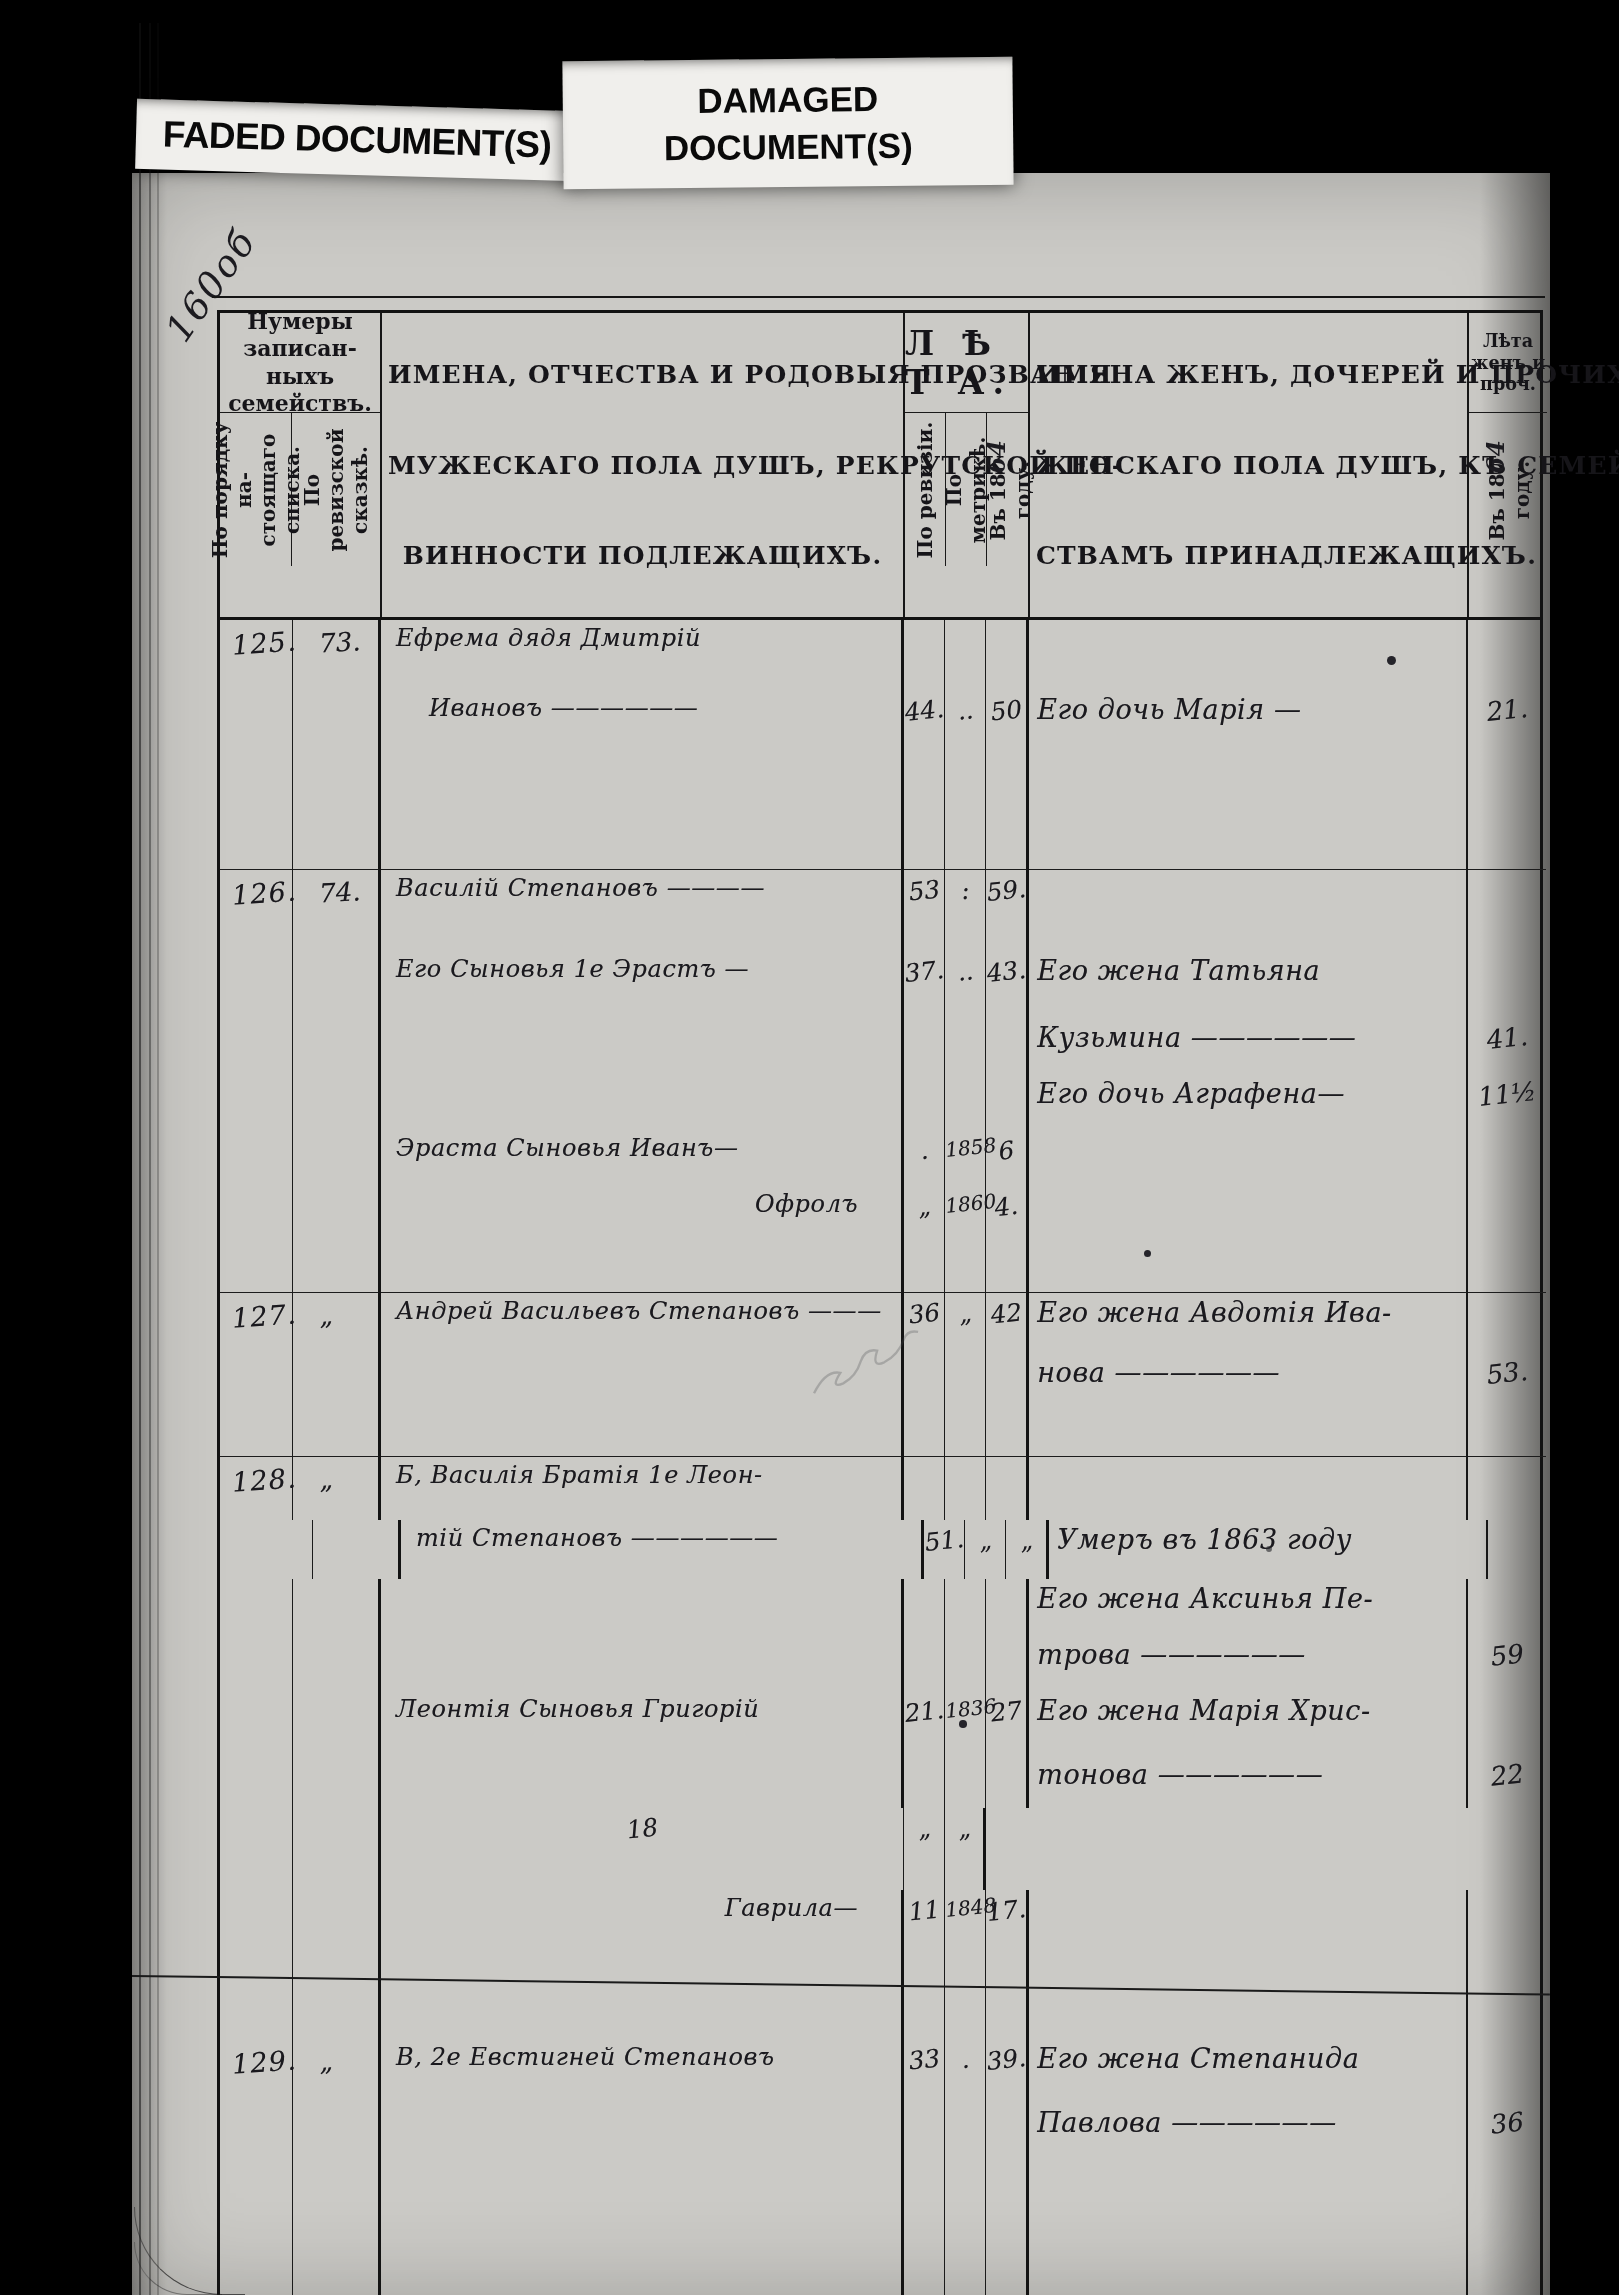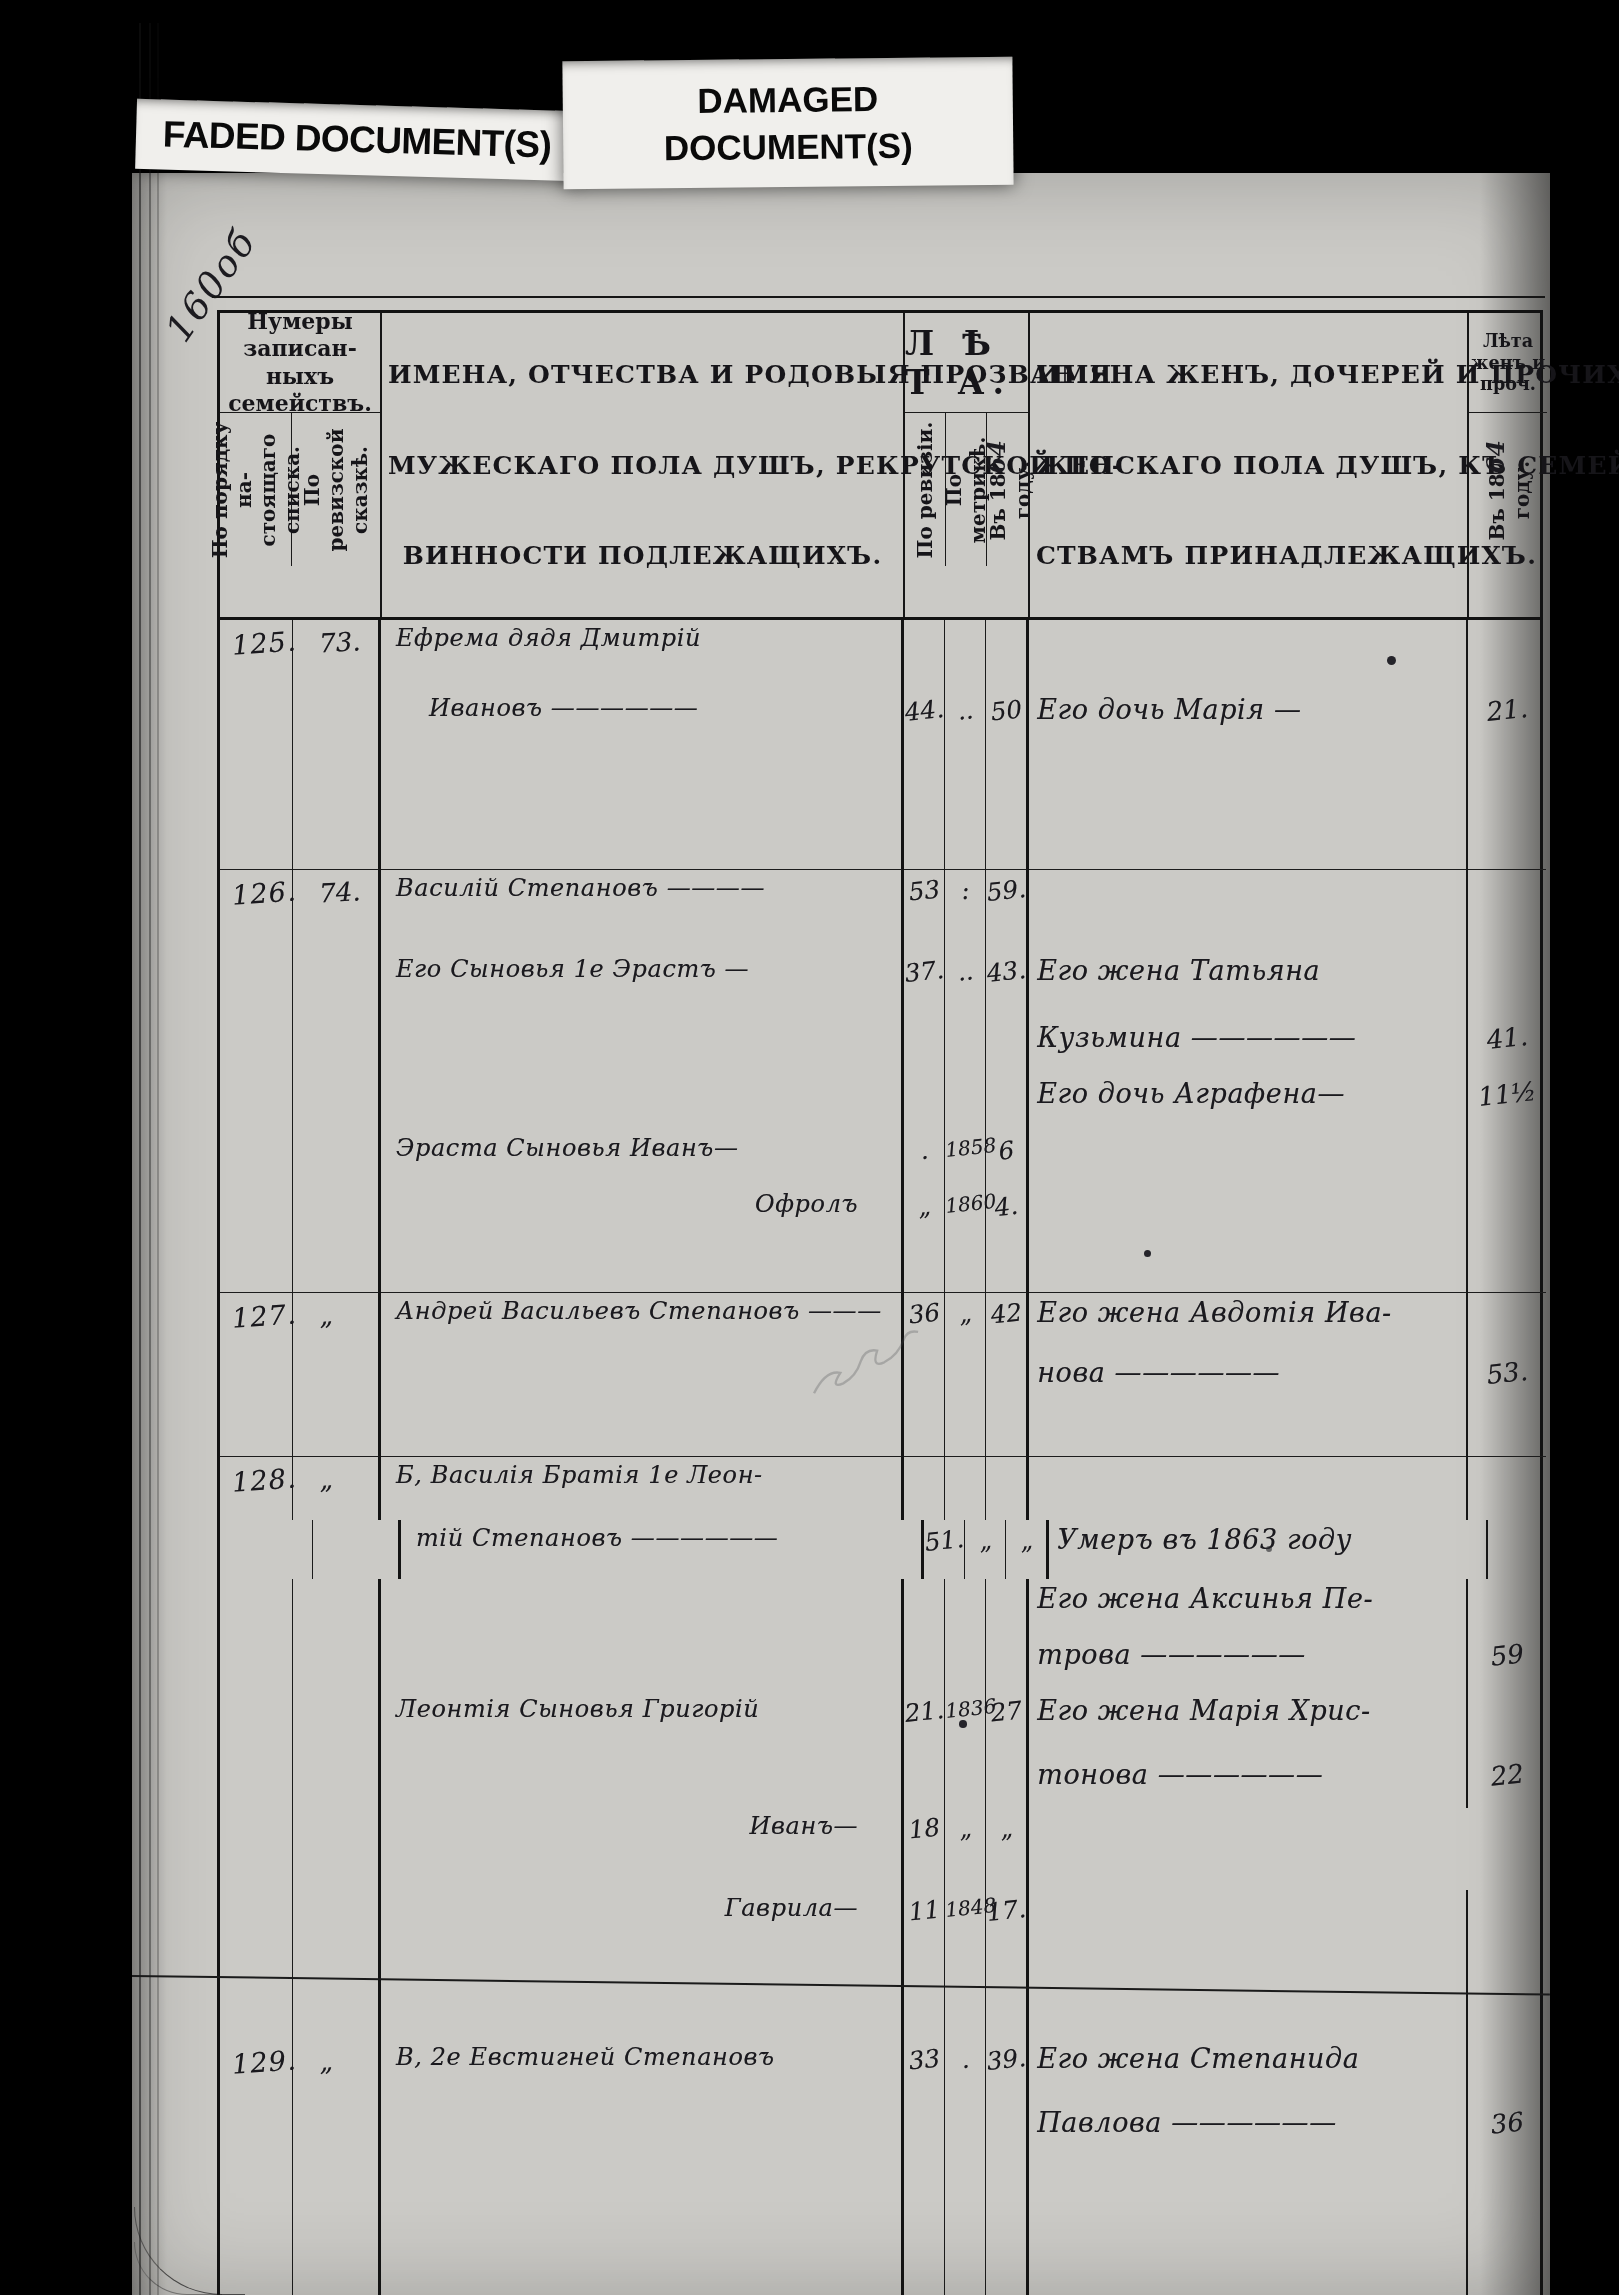--- a/index.html
+++ b/index.html
@@ -459,23 +459,20 @@
           <div class="cell c-amet"></div>
           <div class="cell c-a64"></div>
           <div class="cell c-fem"><span class="hw t-fem">тонова ——————</span></div>
           <div class="cell c-fage">
             <span class="hw t-fage">22</span>
           </div>
         </div>
         <div class="line" style="min-height: 82px;">
           <div class="cell c-num"></div>
           <div class="cell c-rev"></div>
-          <div class="cell c-male">
-            <span class="hw t-male right">Иванъ—</span>
-          </div>
           <div class="cell c-arev">
             <span class="hw t-age">18</span>
           </div>
           <div class="cell c-amet">
             <span class="hw t-age">„</span>
           </div>
           <div class="cell c-a64">
             <span class="hw t-age">„</span>
           </div>
           <div class="cell c-fage"></div>

